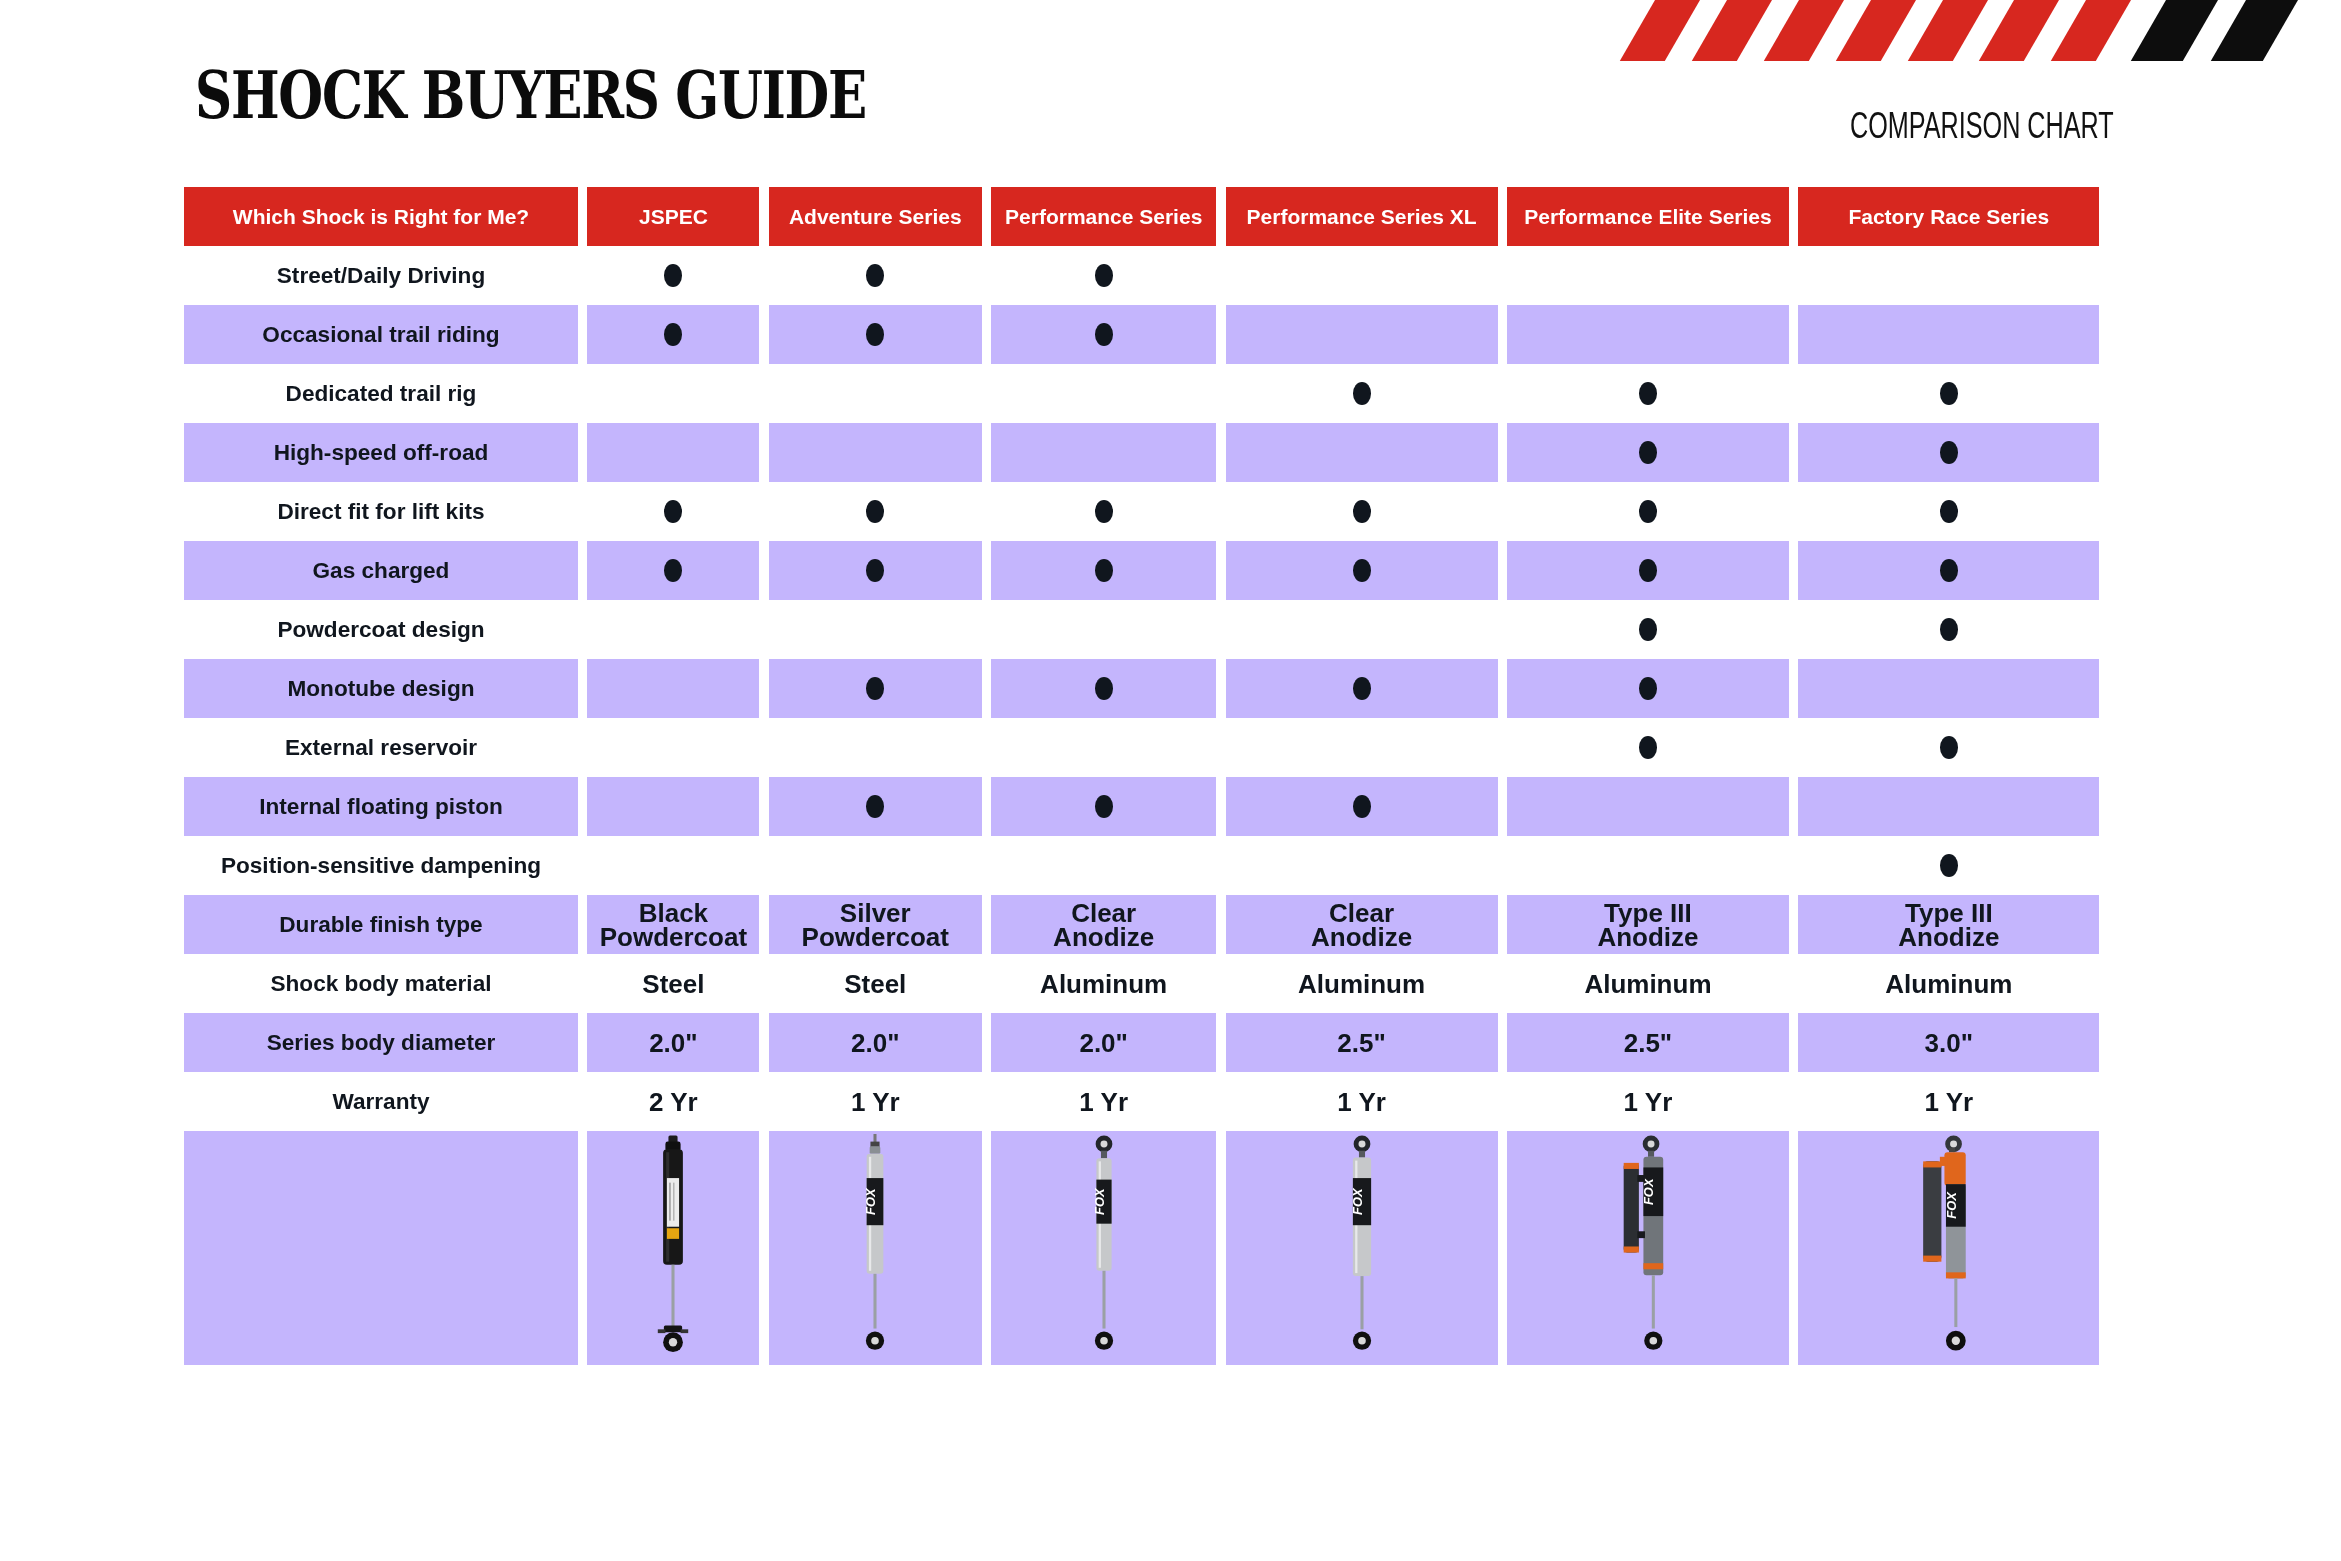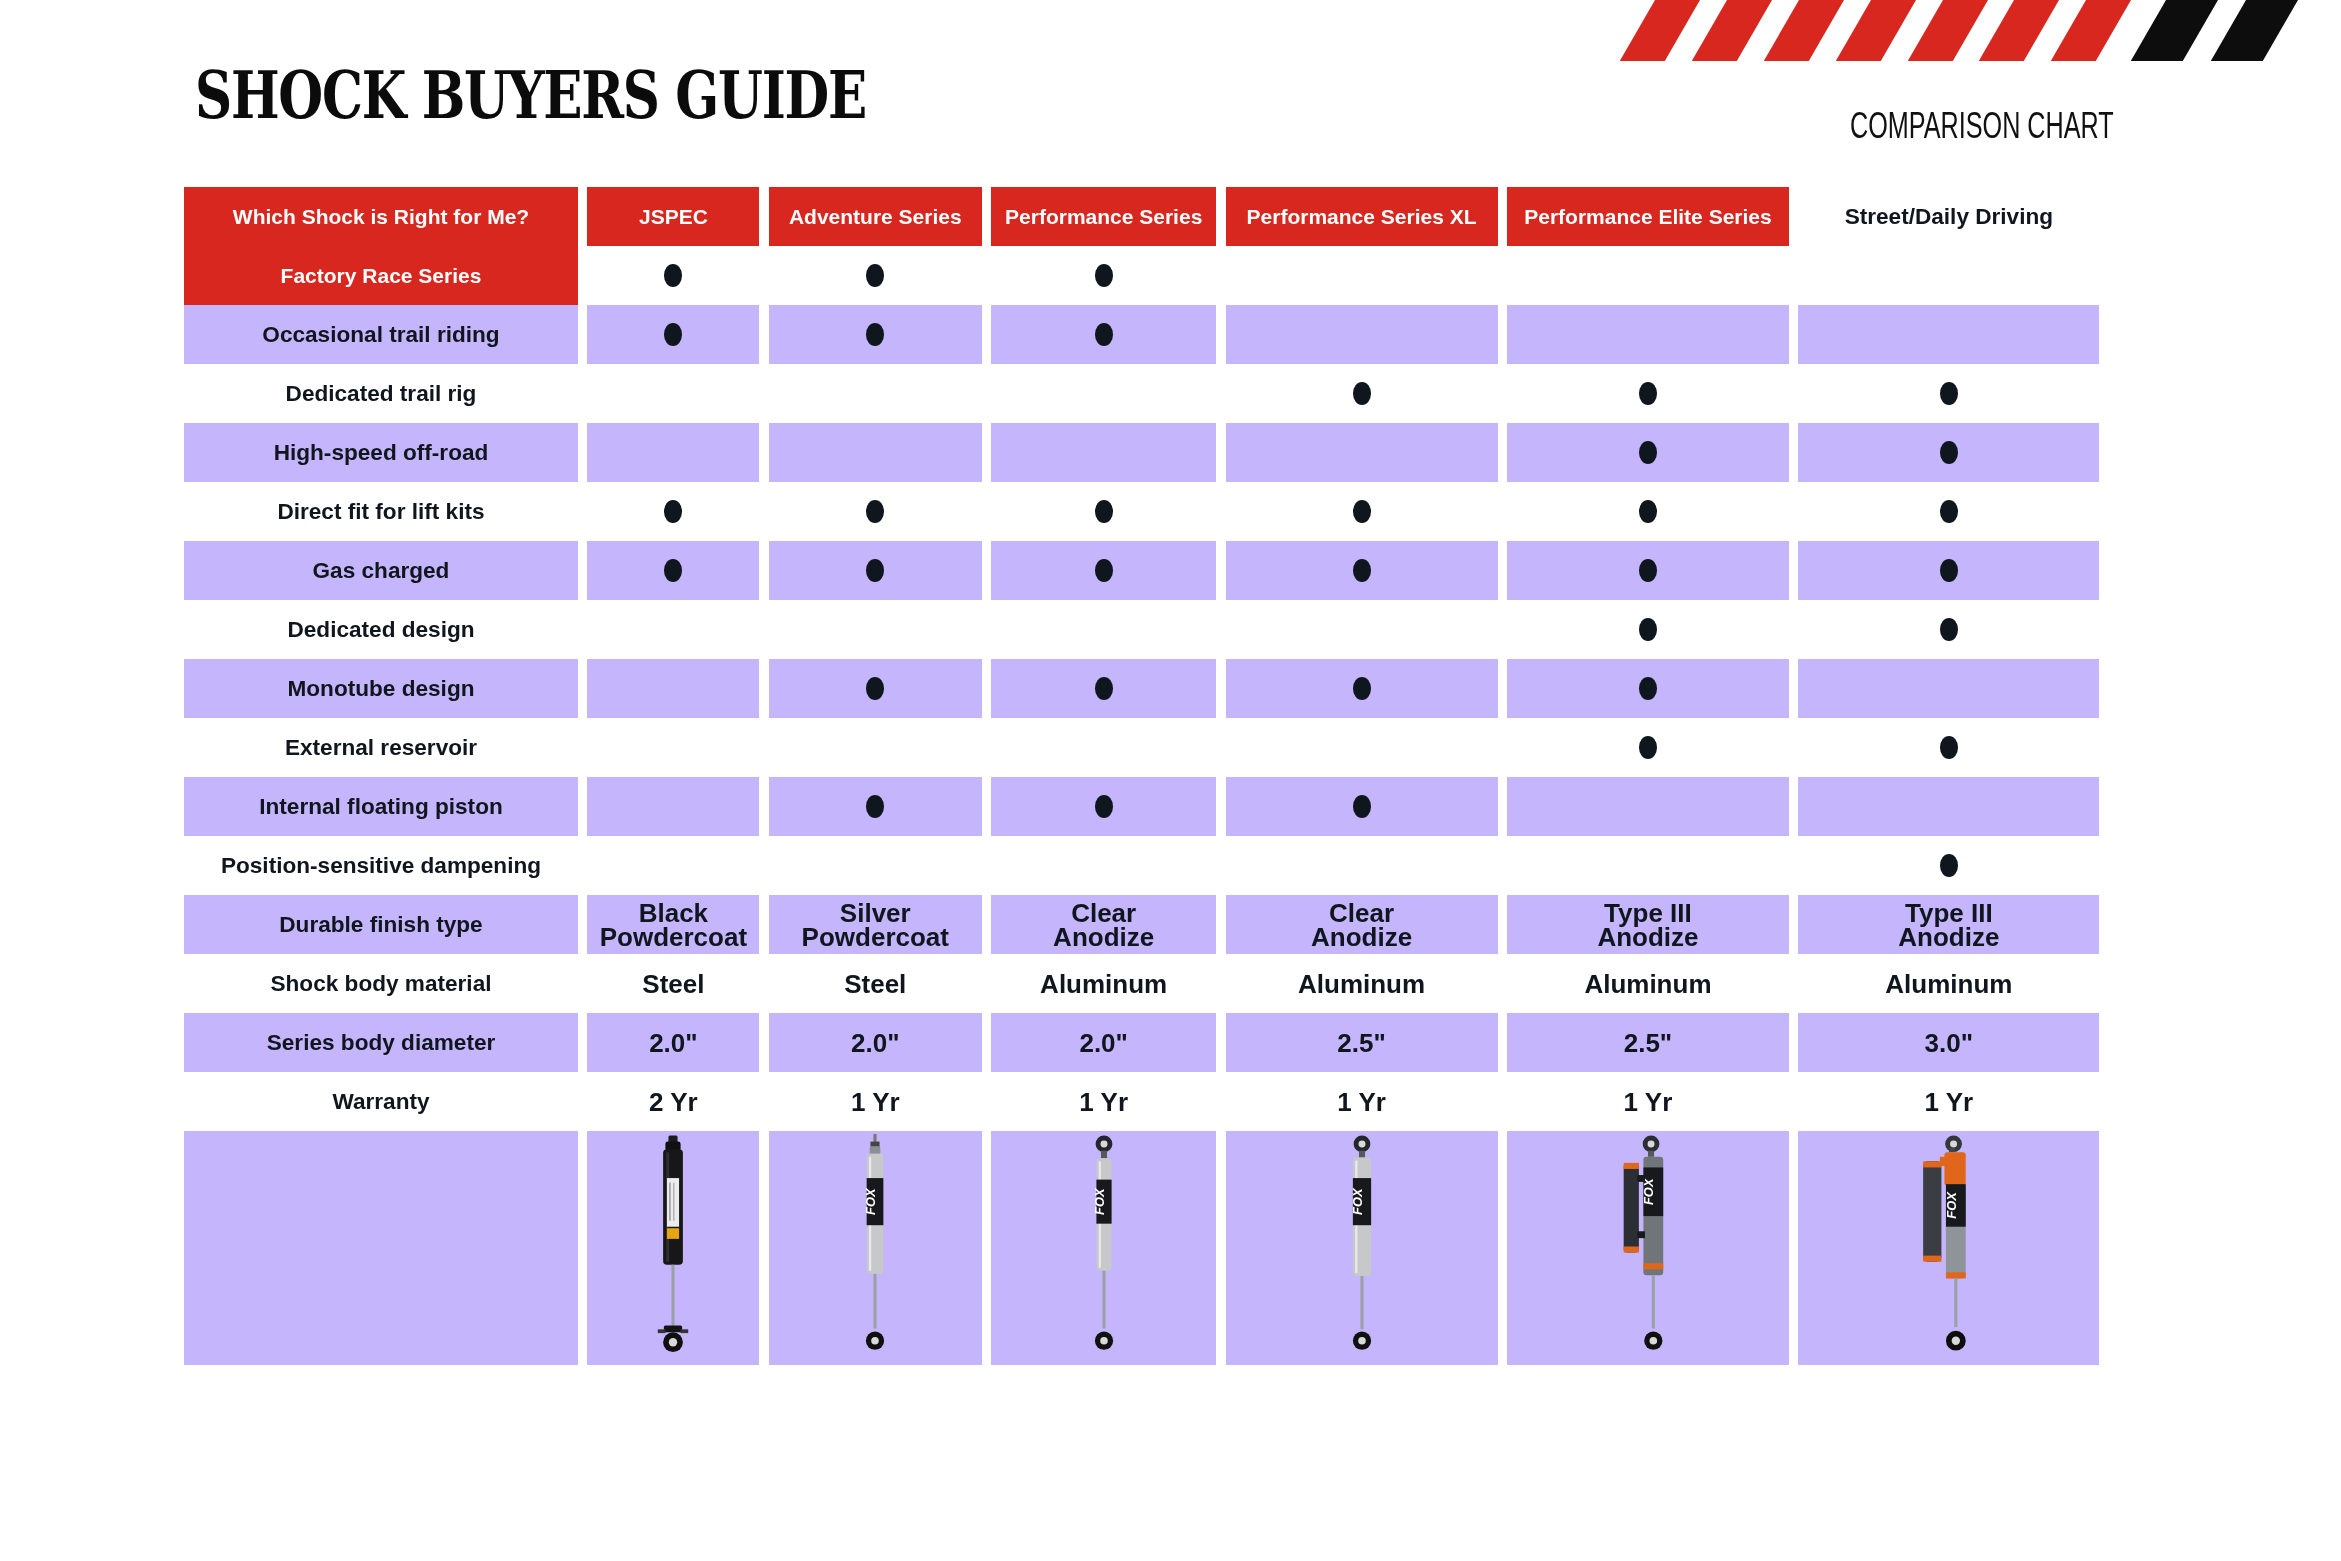--- a/index.html
+++ b/index.html
@@ -55,22 +55,22 @@
     </div>
   <div class="page-title">SHOCK BUYERS GUIDE</div>
   <div class="page-subtitle">COMPARISON CHART</div>
   <div class="comp-table" id="table">
       <div class="cell hdr">Which Shock is Right for Me?</div>
       <div class="cell hdr">JSPEC</div>
       <div class="cell hdr">Adventure Series</div>
       <div class="cell hdr">Performance Series</div>
       <div class="cell hdr">Performance Series XL</div>
       <div class="cell hdr">Performance Elite Series</div>
+      <div class="cell hdr">Factory Race Series</div>
       <div class="cell row-label">Street/Daily Driving</div>
-      <div class="cell hdr">Factory Race Series</div>
       <div class="cell ">
         <div class="dot"></div>
       </div>
       <div class="cell ">
         <div class="dot"></div>
       </div>
       <div class="cell ">
         <div class="dot"></div>
       </div>
       <div class="cell "></div>
@@ -144,21 +144,21 @@
       </div>
       <div class="cell gray">
         <div class="dot"></div>
       </div>
       <div class="cell gray">
         <div class="dot"></div>
       </div>
       <div class="cell gray">
         <div class="dot"></div>
       </div>
-      <div class="cell row-label">Dedicated design</div>
+      <div class="cell row-label">Powdercoat design</div>
       <div class="cell "></div>
       <div class="cell "></div>
       <div class="cell "></div>
       <div class="cell "></div>
       <div class="cell ">
         <div class="dot"></div>
       </div>
       <div class="cell ">
         <div class="dot"></div>
       </div>

